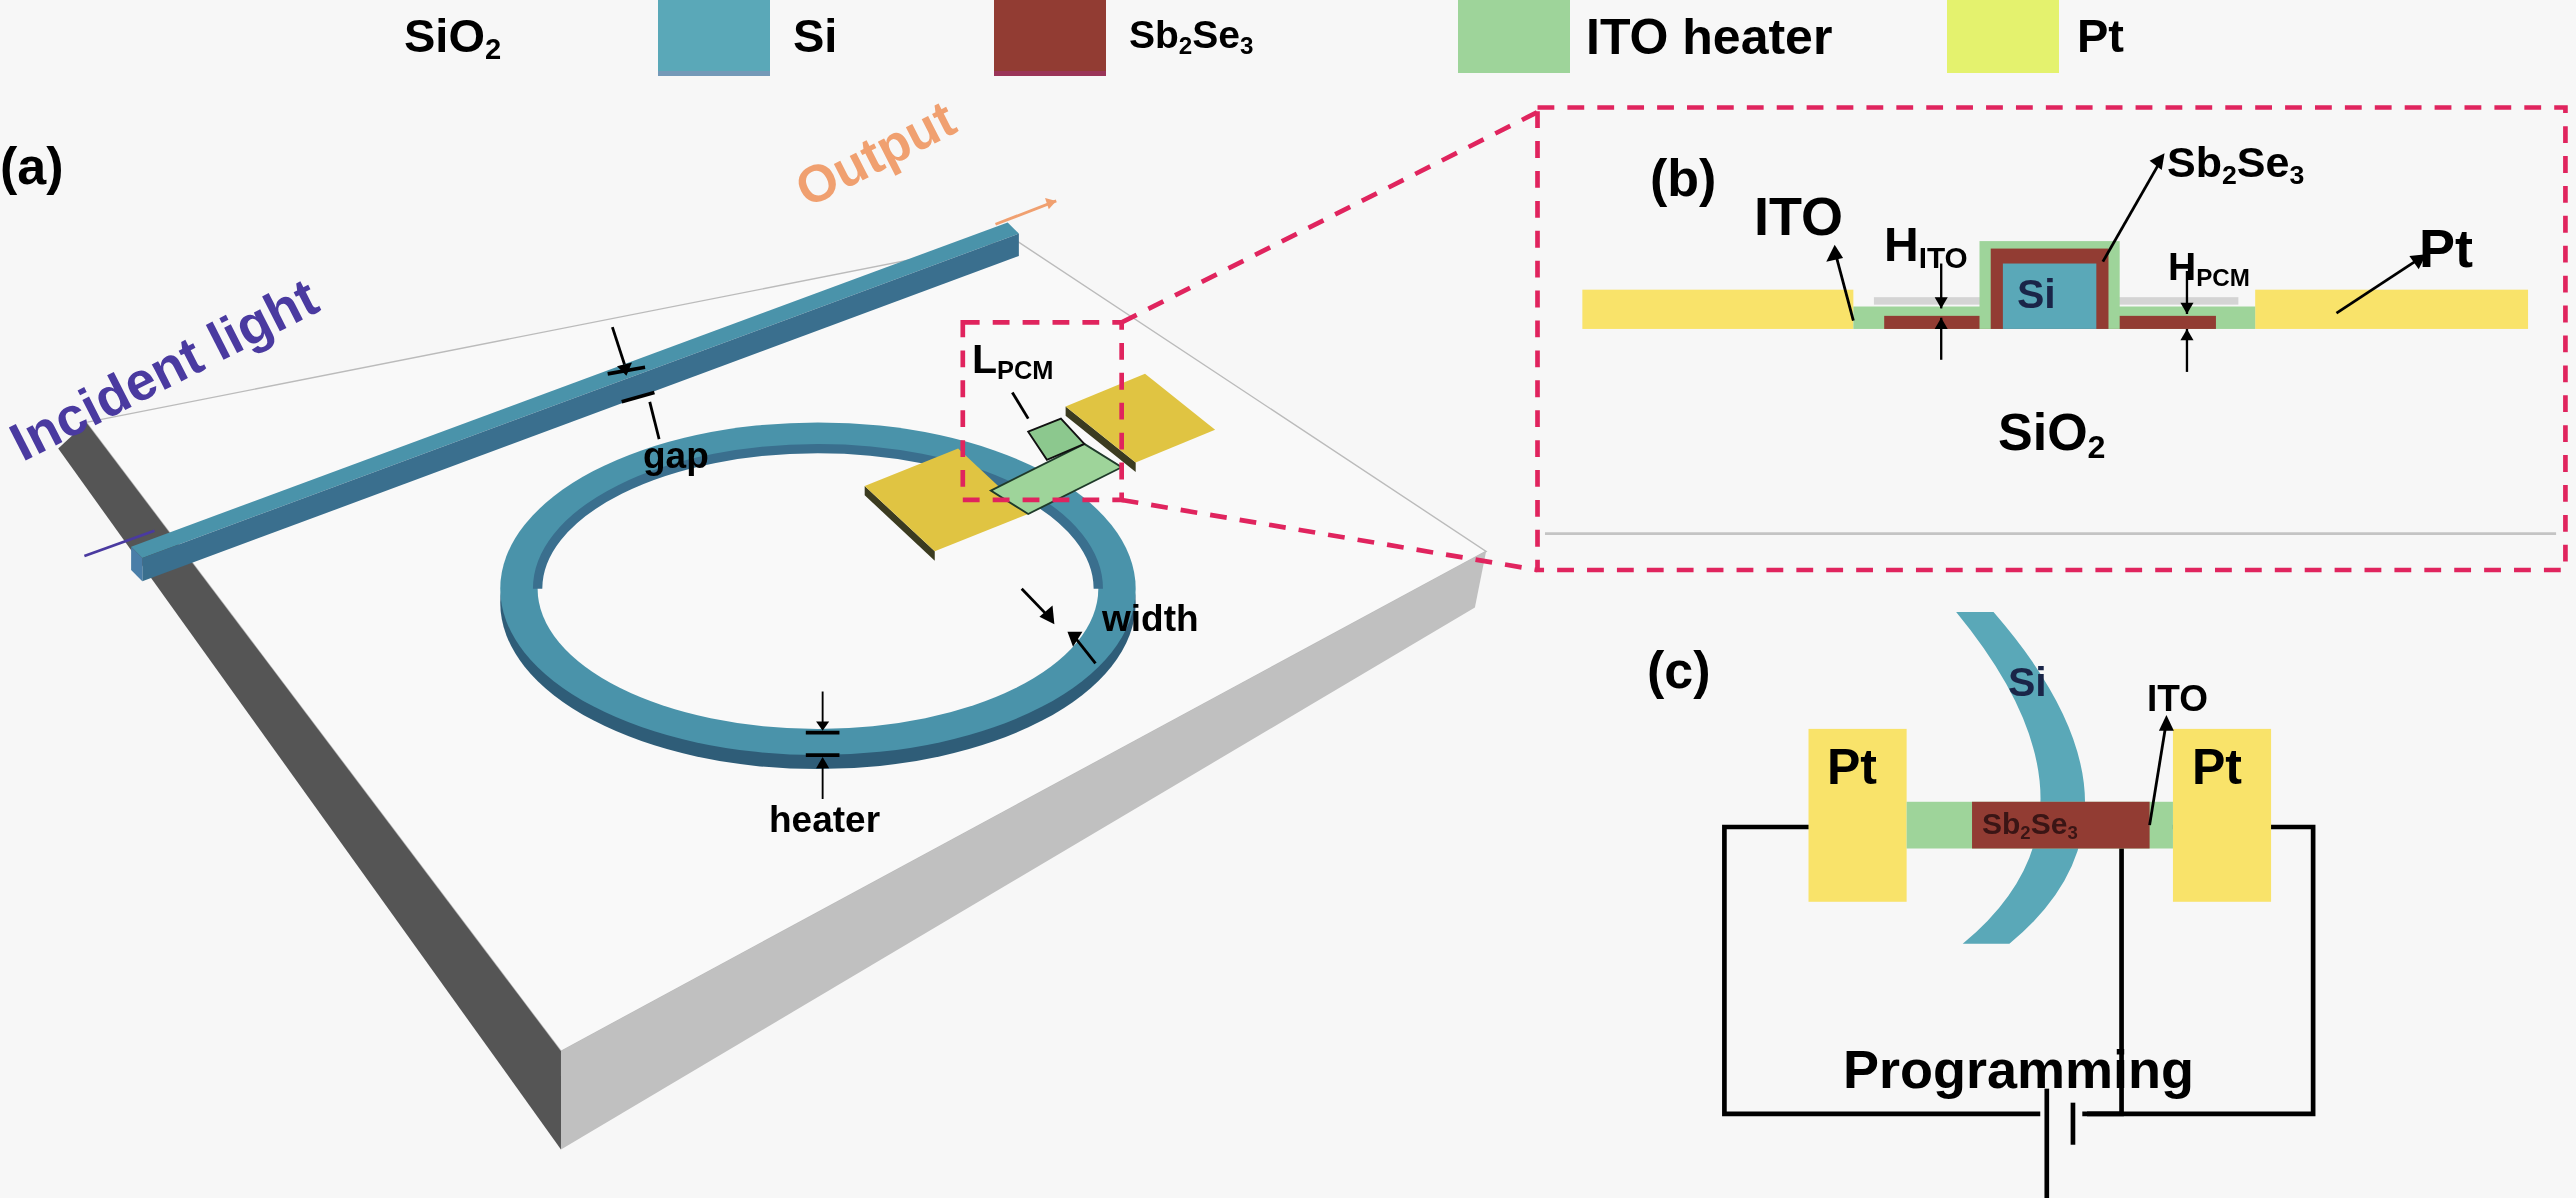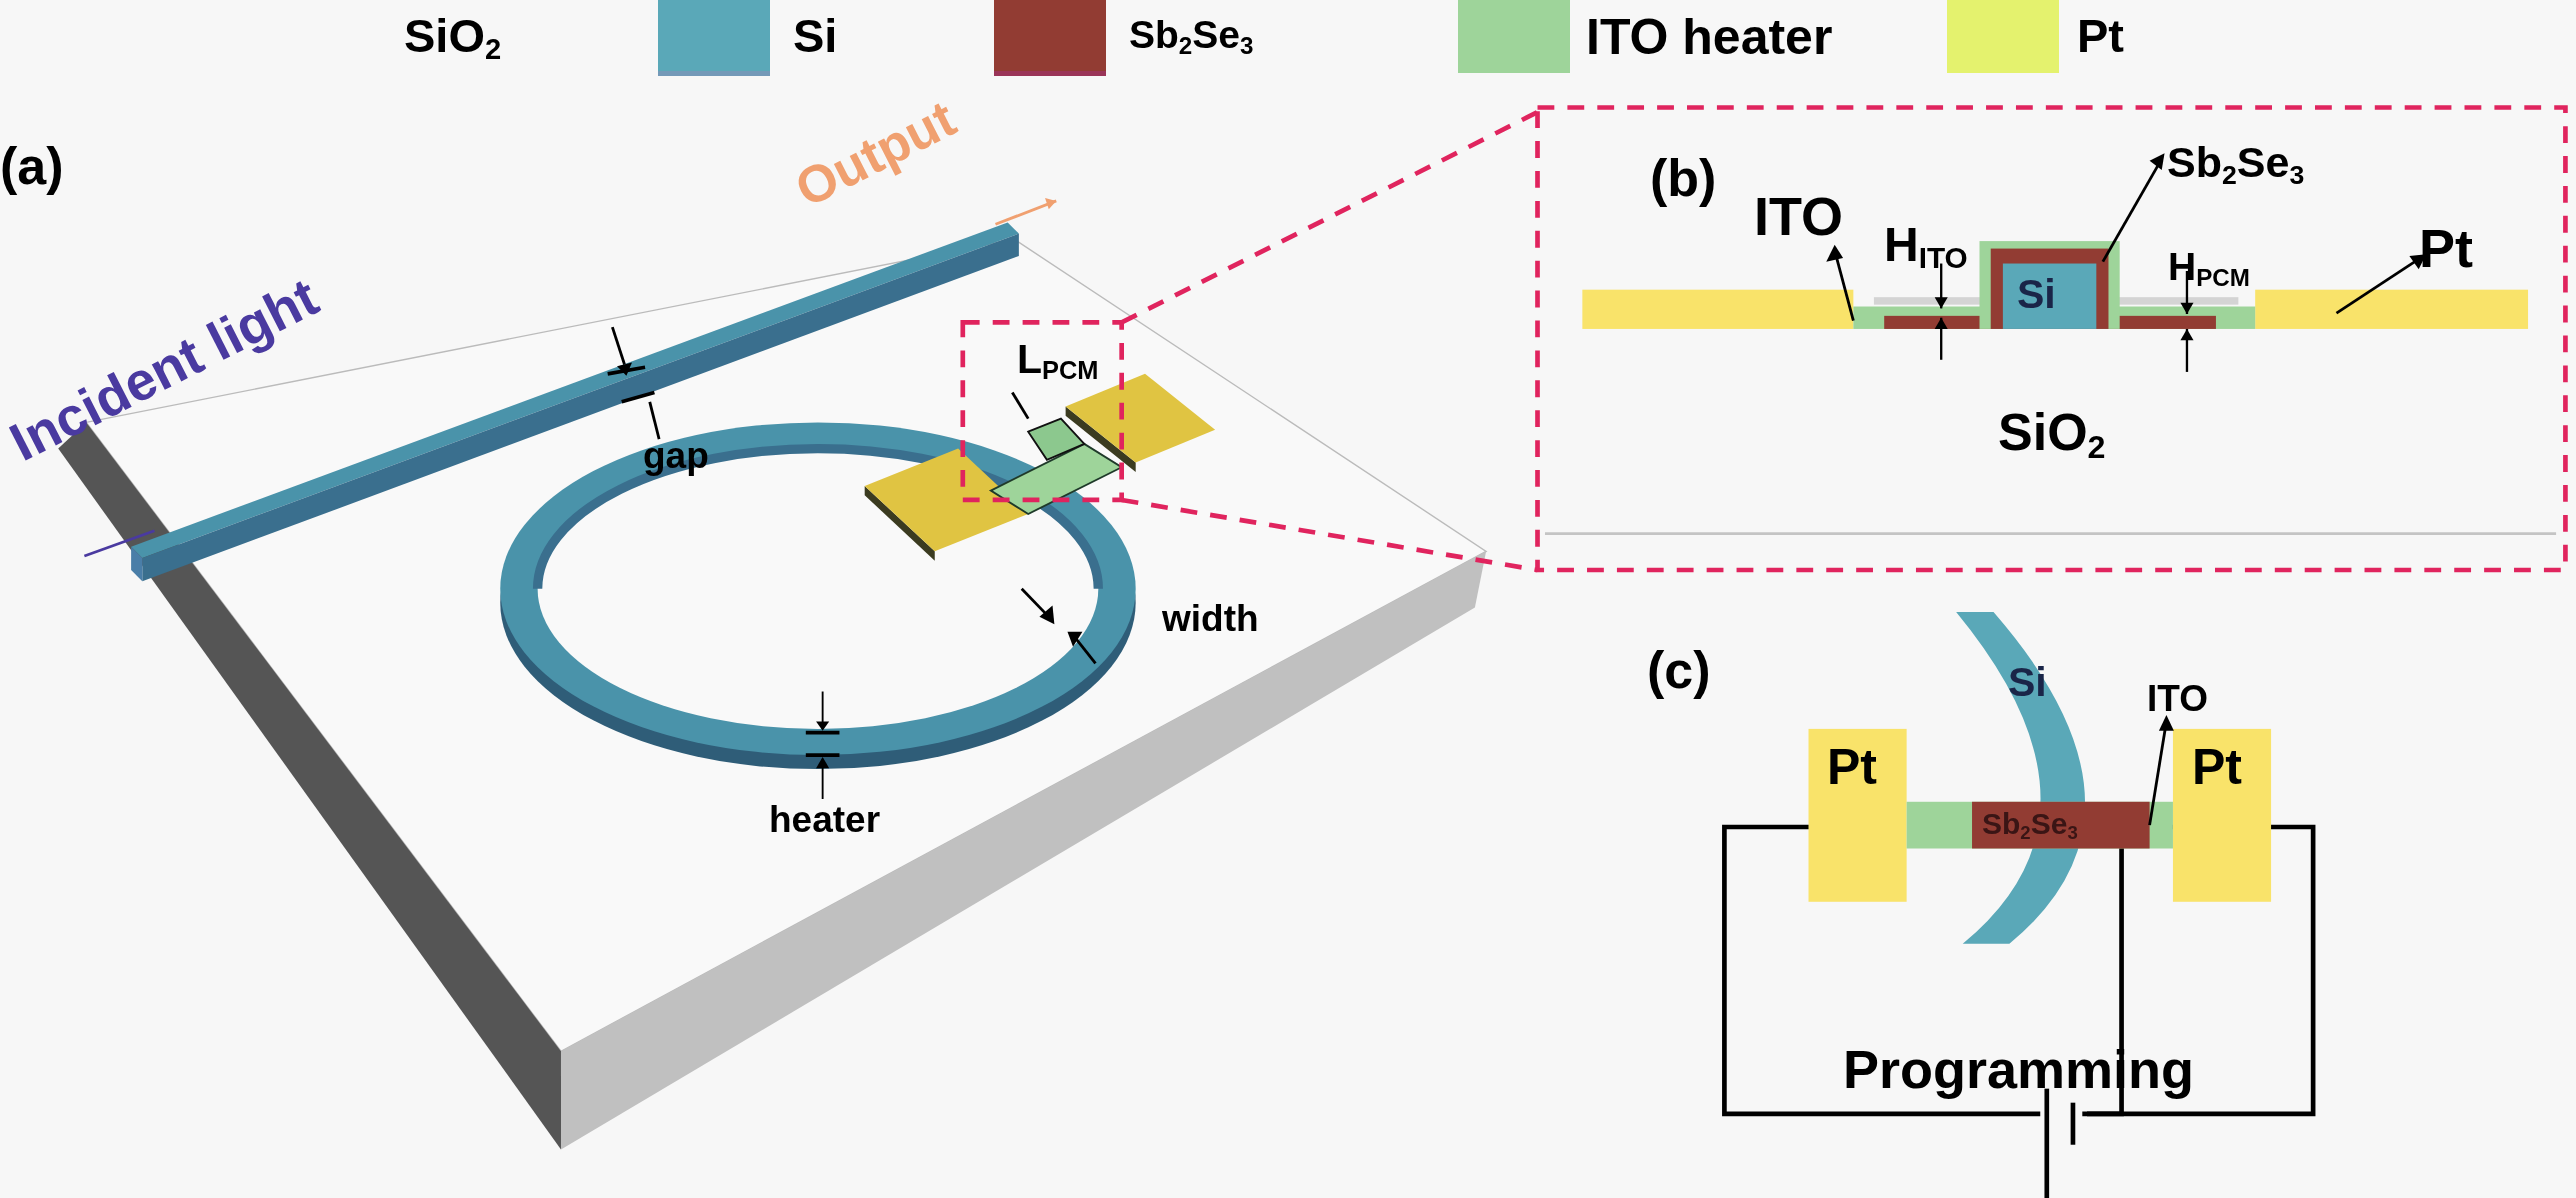--- a/index.html
+++ b/index.html
@@ -82,24 +82,24 @@
   <line x1="90" y1="595" x2="165" y2="568" stroke="#4a3aa0" stroke-width="3"></line>
 
   <line x1="1065" y1="240" x2="1130" y2="215" stroke="#f0a070" stroke-width="3"></line>
   <polygon points="1130,215 1118,212 1122,224" fill="#f0a070"></polygon>
 </svg>
 
 <div class="lbl" style="left:0;top:136px;font-size:52px;">(a)</div>
 <div class="lbl" style="left:28px;top:411px;font-size:54px;color:#4a3aa0;transform:rotate(-27deg);transform-origin:left bottom;">Incident light</div>
 <div class="lbl" style="left:813px;top:159px;font-size:52px;color:#f0a070;transform:rotate(-27deg);transform-origin:left bottom;">Output</div>
 <div class="lbl" style="left:643px;top:435px;font-size:37px;text-align:center;">gap</div>
-<div class="lbl" style="left:972px;top:336px;font-size:41px;margin-left:45px;">
+<div class="lbl" style="left:972px;top:336px;font-size:41px;">
   <span>L</span><sub>PCM</sub>
 </div>
-<div class="lbl" style="left:1162px;top:598px;font-size:37px;">width</div>
+<div class="lbl" style="left:1102px;top:598px;font-size:37px;">width</div>
 <div class="lbl" style="left:769px;top:799px;font-size:37px;">heater</div>
 
 <svg width="2576" height="1198" style="position:absolute;left:0;top:0;" viewBox="0 0 2756 1282">
   <rect x="1645" y="115" width="1100" height="495" fill="none" stroke="#e0245e" stroke-width="5" stroke-dasharray="18,14"></rect>
   <line x1="1653" y1="571" x2="2735" y2="571" stroke="#c4c4c4" stroke-width="3"></line>
 
   <rect x="1693" y="310" width="290" height="42" fill="#f9e36a"></rect>
   <rect x="2413" y="310" width="292" height="42" fill="#f9e36a"></rect>
   <rect x="1983" y="328" width="430" height="24" fill="#9ed49a"></rect>
   <rect x="2005" y="318" width="390" height="8" fill="#d4d4d4"></rect>

